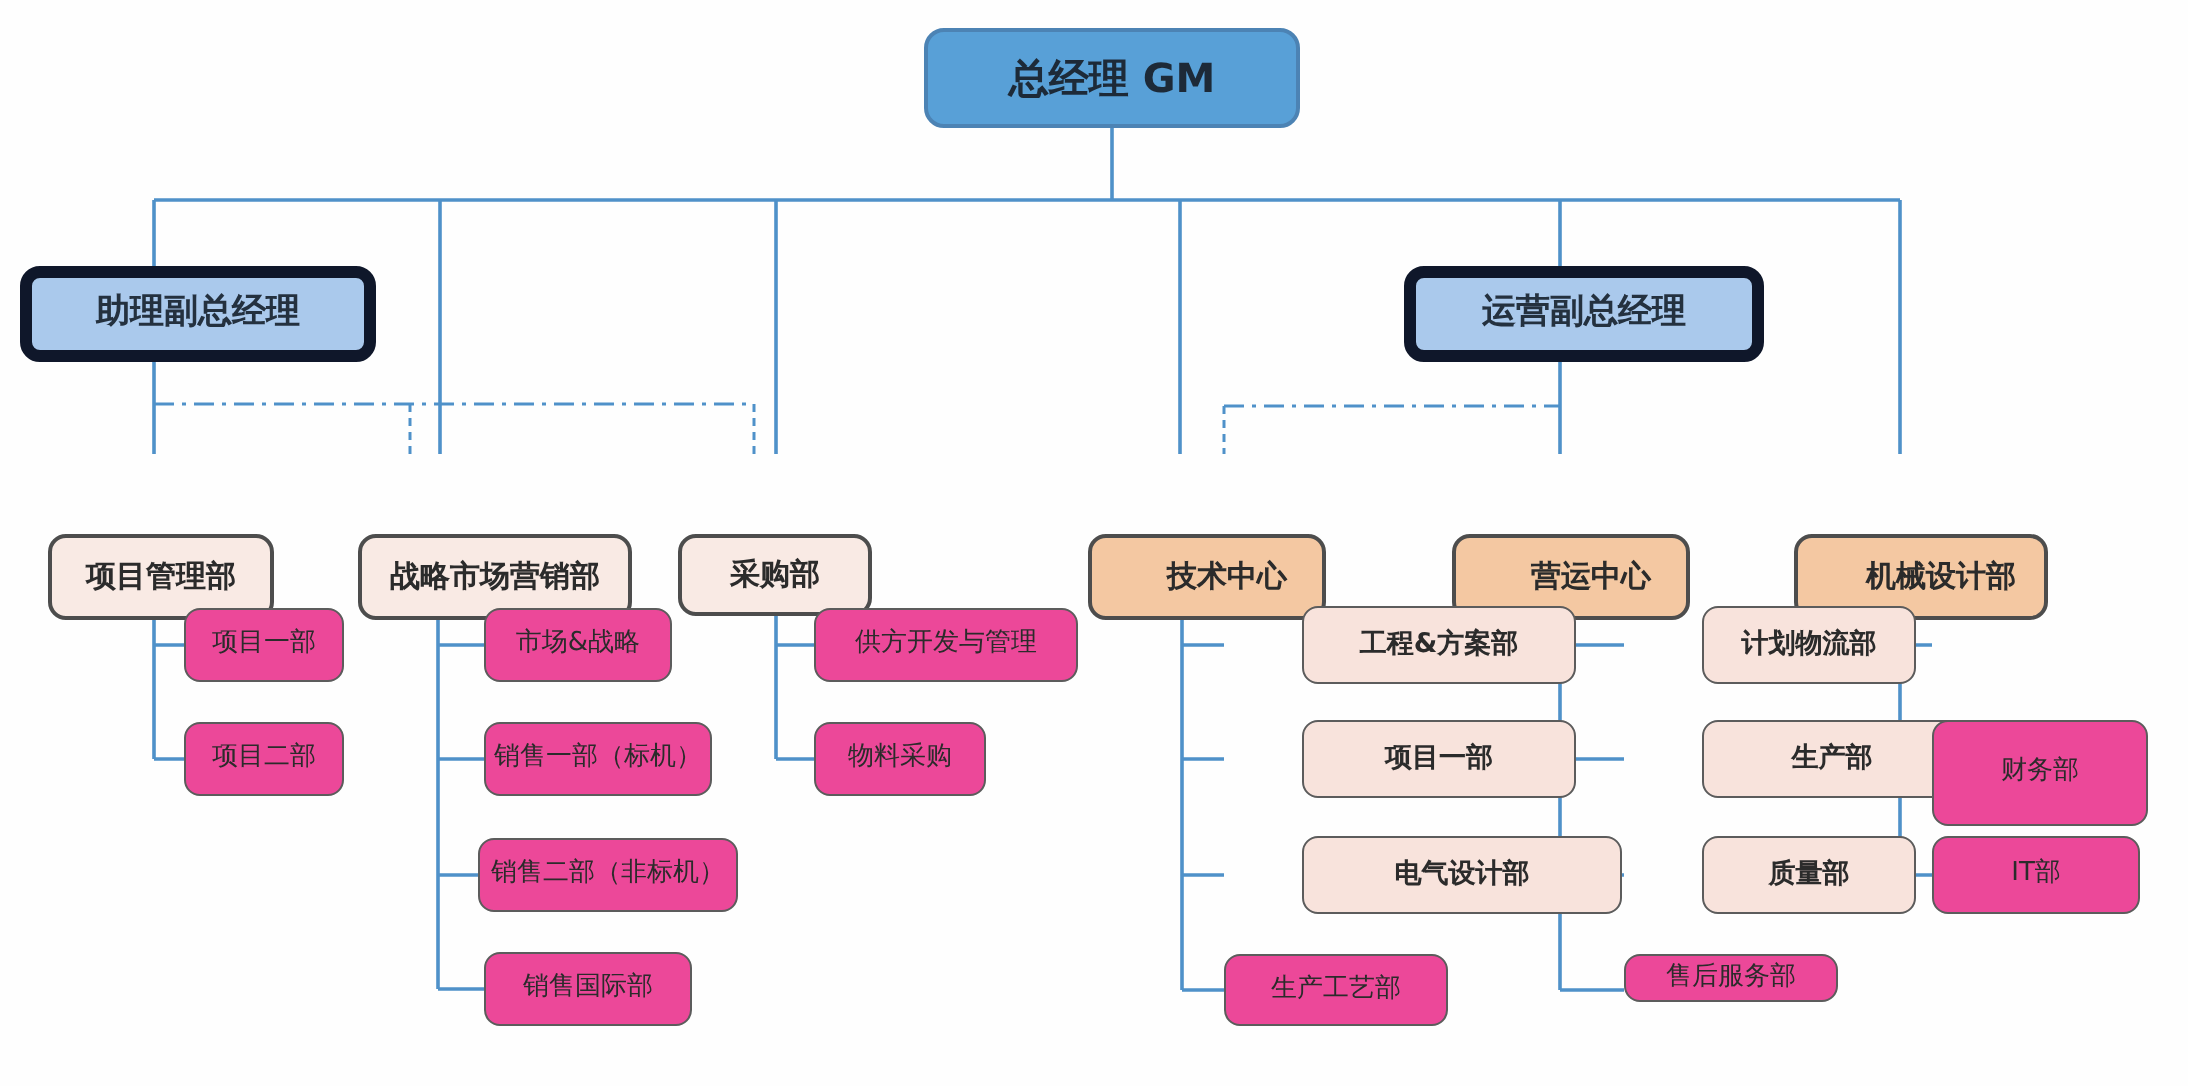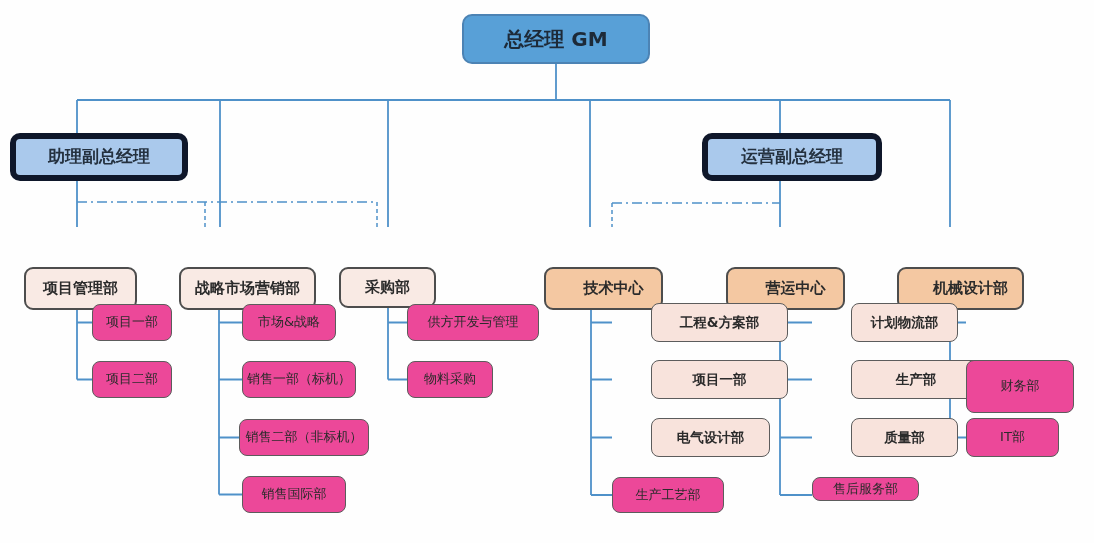--- a/index.html
+++ b/index.html
@@ -69,24 +69,24 @@
   <div class="box leaf" style="left:242px;top:304px;width:94px;height:37px">市场&amp;战略</div>
   <div class="box leaf" style="left:242px;top:361px;width:114px;height:37px">销售一部（标机）</div>
   <div class="box leaf" style="left:239px;top:419px;width:130px;height:37px">销售二部（非标机）</div>
   <div class="box leaf" style="left:242px;top:476px;width:104px;height:37px">销售国际部</div>
 
   <div class="box leaf" style="left:407px;top:304px;width:132px;height:37px">供方开发与管理</div>
   <div class="box leaf" style="left:407px;top:361px;width:86px;height:37px">物料采购</div>
 
   <div class="box leaf leaf-pink" style="left:612px;top:303px;width:137px;height:39px">工程&amp;方案部</div>
   <div class="box leaf leaf-pink" style="left:612px;top:360px;width:137px;height:39px">项目一部</div>
-  <div class="box leaf leaf-pink" style="left:612px;top:418px;width:119px;height:39px">电气设计部</div>
+  <div class="box leaf leaf-pink" style="left:612px;top:418px;width:160px;height:39px">电气设计部</div>
   <div class="box leaf" style="left:612px;top:477px;width:112px;height:36px">生产工艺部</div>
 
   <div class="box leaf leaf-pink" style="left:812px;top:303px;width:107px;height:39px">计划物流部</div>
   <div class="box leaf leaf-pink" style="left:812px;top:360px;width:130px;height:39px">生产部</div>
   <div class="box leaf leaf-pink" style="left:812px;top:418px;width:107px;height:39px">质量部</div>
   <div class="box leaf" style="left:812px;top:477px;width:107px;height:24px">售后服务部</div>
 
   <div class="box leaf" style="left:966px;top:360px;width:108px;height:53px">财务部</div>
-  <div class="box leaf" style="left:966px;top:418px;width:93px;height:39px">IT部</div>
+  <div class="box leaf" style="left:966px;top:418px;width:104px;height:39px">IT部</div>
 
 </div>
 
 </body></html>

